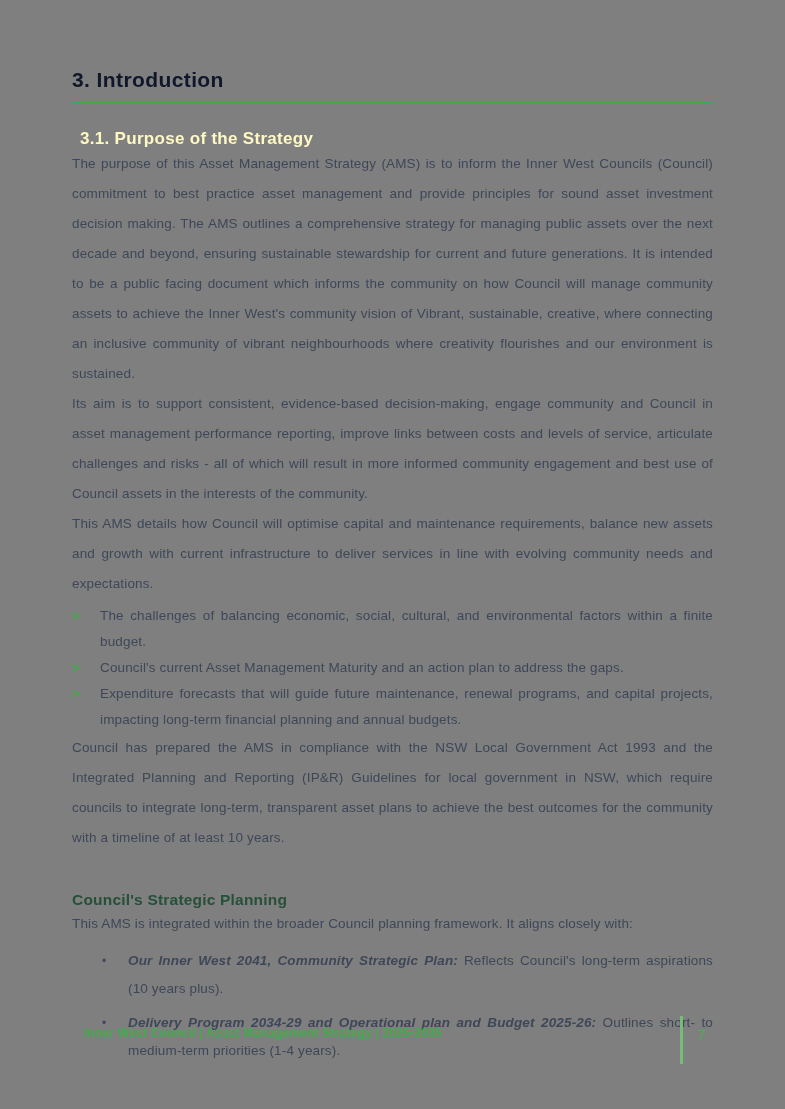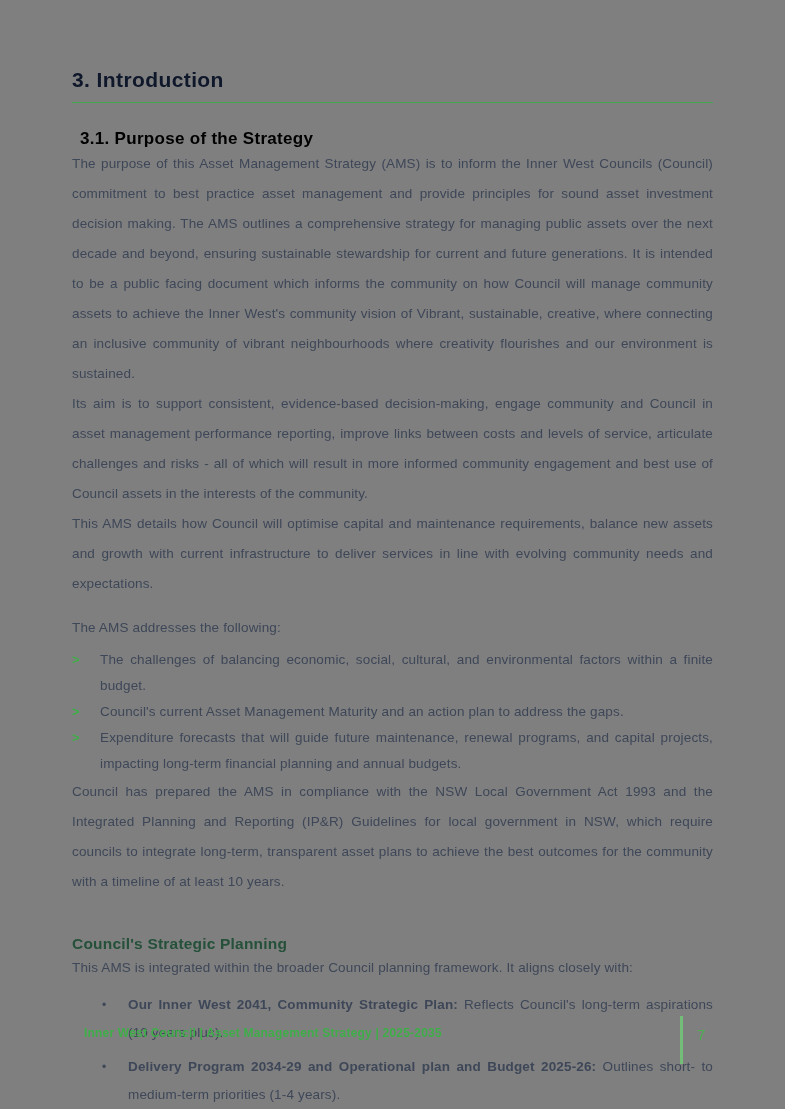--- a/index.html
+++ b/index.html
@@ -25,21 +25,21 @@
   }
   .rule{
     height:0;
     border:none;
     border-top:1.6px solid #3fa94c;
     margin:0 0 26px 0;
   }
   .h2{
     font-size:17px;
     font-weight:bold;
-    color:#000000;
+    color:#fef9c3;
     letter-spacing:0.3px;
     margin:0 0 0 8px;
   }
   p.body, .list-intro{
     font-size:13.5px;
     line-height:30px;
     letter-spacing:0.15px;
     text-align:justify;
     margin:0;
   }
@@ -77,21 +77,21 @@
     letter-spacing:0.15px;
     margin-top:6px;
     padding-left:30px;
   }
   .dot-marker{
     flex:0 0 26px;
     color:#3e4758;
     font-size:12px;
   }
   .dot-text{flex:1;text-align:justify;}
-  .dot-text b{font-weight:bold;}
+  .dot-text b{font-weight:bold;font-style:italic;}
   .footer-left{
     position:absolute;
     left:84px; top:1026px;
     font-size:12px;
     font-weight:bold;
     letter-spacing:0.2px;
     color:#3fae49;
   }
   .page-bar{
     position:absolute;
@@ -114,21 +114,20 @@
   <div class="h1">3. Introduction</div>
   <hr class="rule">
 
   <div class="h2">3.1. Purpose of the Strategy</div>
 
   <p class="body first-para">The purpose of this Asset Management Strategy (AMS) is to inform the Inner West Councils (Council) commitment to best practice asset management and provide principles for sound asset investment decision making.  The AMS outlines a comprehensive strategy for managing public assets over the next decade and beyond, ensuring sustainable stewardship for current and future generations. It is intended to be a public facing document which informs the community on how Council will manage community assets to achieve the Inner West's community vision of Vibrant, sustainable, creative, where connecting an inclusive community of vibrant neighbourhoods where creativity flourishes and our environment is sustained.</p>
 
   <p class="body">Its aim is to support consistent, evidence-based decision-making, engage community and Council in asset management performance reporting, improve links between costs and levels of service, articulate challenges and risks - all of which will result in more informed community engagement and best use of Council assets in the interests of the community.</p>
   <p class="body para-gap">This AMS details how Council will optimise capital and maintenance requirements, balance new assets and growth with current infrastructure to deliver services in line with evolving community needs and expectations.</p>
 
-  <p class="list-intro small-gap">The AMS addresses the following:</p>
 
   <div class="arrow-list">
     <div class="arrow-item">
       <span class="arrow-marker">&gt;</span>
       <span class="arrow-text">The challenges of balancing economic, social, cultural, and environmental factors within a finite budget.</span>
     </div>
     <div class="arrow-item">
       <span class="arrow-marker">&gt;</span>
       <span class="arrow-text">Council's current Asset Management Maturity and an action plan to address the gaps.</span>
     </div>

